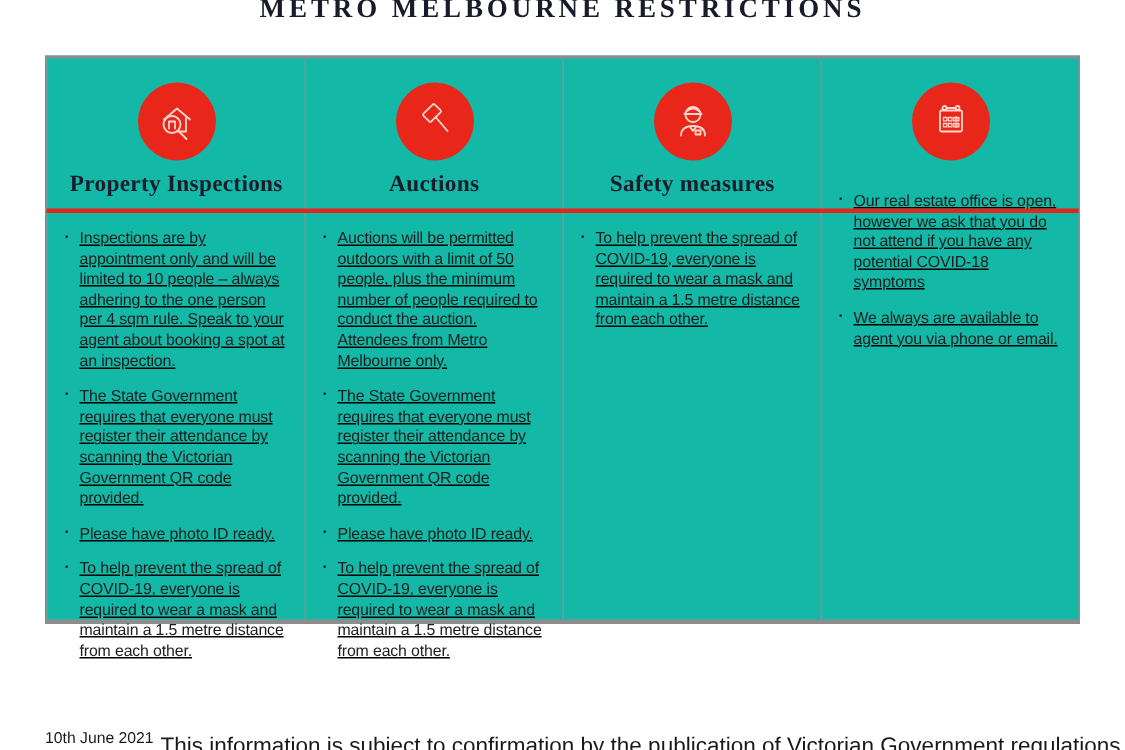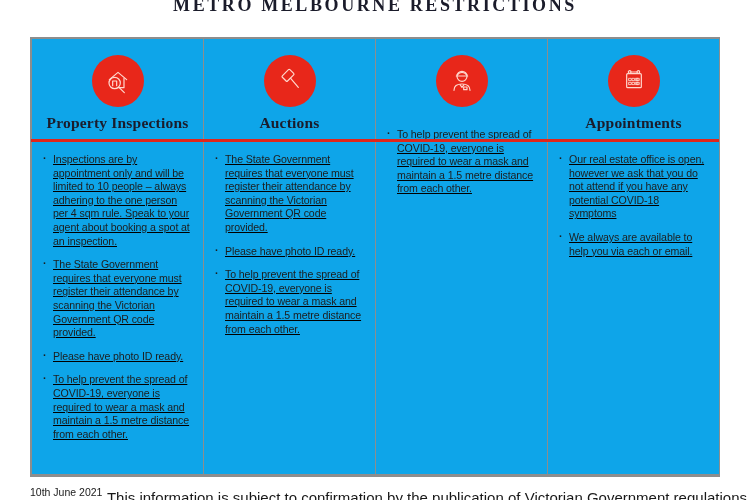--- a/index.html
+++ b/index.html
@@ -13,26 +13,26 @@
   .page-title {
     position: absolute; top: -5px; left: 0; width: 100%;
     text-align: center;
     font-family: "Liberation Serif", serif;
     font-weight: 700; font-size: 18px; letter-spacing: 2.6px;
     color: #1a1b2a; white-space: nowrap;
   }
 
   .table {
     position: absolute; left: 30px; top: 37px;
-    width: 690px; height: 440px;
+    width: 690px; height: 379px;
     box-sizing: border-box;
     border: solid #8d8d8d;
     border-width: 2px 1px 3px 1px;
     display: flex;
-    background: #0ea5e9;
+    background: #14b8a6;
   }
 
   .red-rule {
     position: absolute; left: 0; top: 100px;
     width: 100%; height: 3px;
     background: #e1261b; z-index: 2;
   }
 
   .column {
     flex: 1 1 0; min-width: 0;
@@ -117,39 +117,41 @@
     <div class="icon-circle">
 
       <svg width="32" height="32" viewBox="0 0 48 48" fill="none" stroke="#ffd7cd" stroke-width="1.8" stroke-linecap="round" stroke-linejoin="round">
         <rect x="13" y="10" width="16" height="11" rx="1.5" transform="rotate(-45 21 15.5)"></rect>
         <path d="M25 20 L36.5 33.5"></path>
       </svg>
 
     </div>
     <h2 class="col-title">Auctions</h2>
     <ul class="bullets">
+        <li>Auctions will be permitted outdoors with a limit of 50 people, plus the minimum number of people required to conduct the auction. Attendees from Metro Melbourne only.</li>
         <li>The State Government requires that everyone must register their attendance by scanning the Victorian Government QR code provided.</li>
         <li>Please have photo ID ready.</li>
         <li>To help prevent the spread of COVID-19, everyone is required to wear a mask and maintain a 1.5 metre distance from each other.</li>
       </ul>
   </div>
 
   <div class="column">
     <div class="icon-circle">
 
       <svg width="32" height="32" viewBox="0 0 48 48" fill="none" stroke="#ffd7cd" stroke-width="1.8" stroke-linecap="round" stroke-linejoin="round">
         <circle cx="24" cy="17" r="7.5"></circle>
         <path d="M16.5 15 q7.5 -8 15 0"></path>
         <path d="M15.5 16.5 h17"></path>
         <path d="M12 38 q0 -9.5 12 -9.5 q12 0 12 9.5"></path>
         <path d="M21 29.5 l3 4 l3 -4"></path>
         <rect x="26.5" y="33" width="5" height="4"></rect>
       </svg>
 
     </div>
+    <h2 class="col-title">Safety measures</h2>
     <ul class="bullets">
         <li>To help prevent the spread of COVID-19, everyone is required to wear a mask and maintain a 1.5 metre distance from each other.</li>
       </ul>
   </div>
 
   <div class="column">
     <div class="icon-circle">
 
       <svg width="32" height="32" viewBox="0 0 48 48" fill="none" stroke="#ffd7cd" stroke-width="1.8" stroke-linecap="round" stroke-linejoin="round">
         <rect x="13" y="13" width="22" height="21" rx="1.5"></rect>
@@ -161,22 +163,21 @@
           <rect x="21.5" y="20" width="3.4" height="3.4"></rect>
           <rect x="26.5" y="20" width="3.4" height="3.4"></rect>
           <rect x="31.0" y="20" width="3.4" height="3.4" transform="translate(-2.5 0)"></rect>
           <rect x="16.5" y="26" width="3.4" height="3.4"></rect>
           <rect x="21.5" y="26" width="3.4" height="3.4"></rect>
           <rect x="26.5" y="26" width="3.4" height="3.4"></rect>
           <rect x="31.0" y="26" width="3.4" height="3.4" transform="translate(-2.5 0)"></rect>
         </g>
       </svg>
     </div>
-    <h2 class="col-title">Appointments</h2>
     <ul class="bullets">
         <li>Our real estate office is open, however we ask that you do not attend if you have any potential COVID-18 symptoms</li>
-        <li>We always are available to help you via each or email.</li>
+        <li>We always are available to agent you via phone or email.</li>
       </ul>
   </div>
 </div>
 
 <div class="footer-date">10th June 2021</div>
 <div class="footer-disclaimer">This information is subject to confirmation by the publication of Victorian Government regulations</div>
 
 </body></html>

